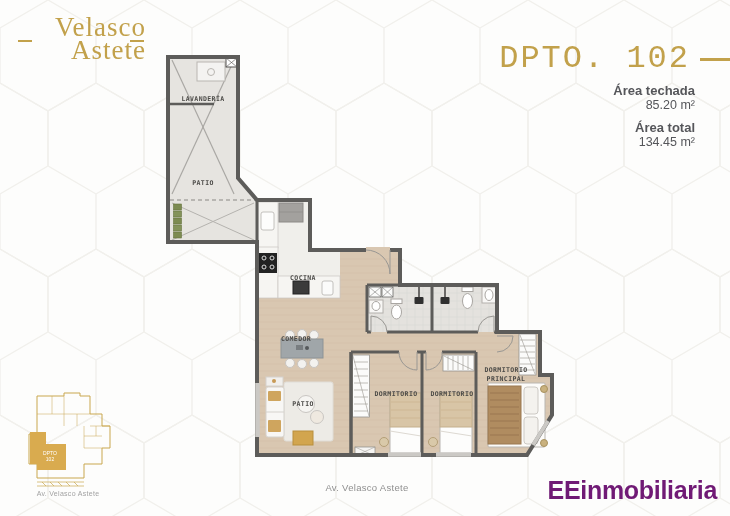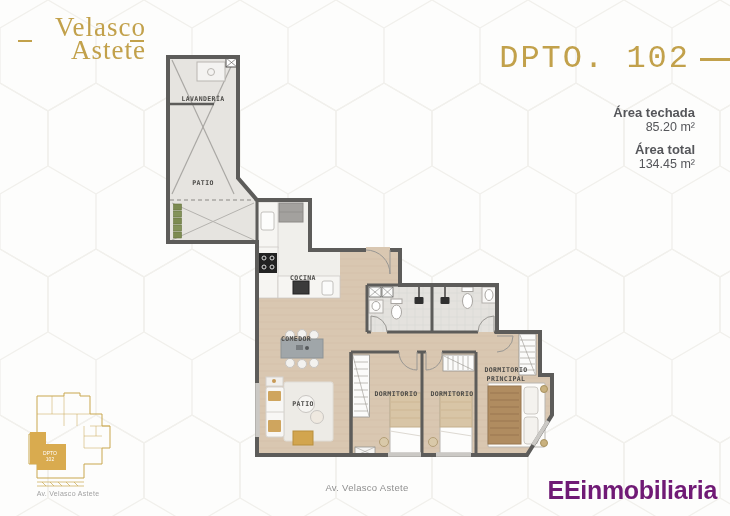--- a/index.html
+++ b/index.html
@@ -8,21 +8,21 @@
   .layer{position:absolute;left:0;top:0;}
   
   .brand{position:absolute;left:14px;top:16px;width:132px;text-align:right;color:#c2a14b;
          font-family:"Liberation Serif",serif;line-height:23px;font-size:27px;letter-spacing:1px;}
   .brand .dash{position:absolute;width:14px;height:2px;background:#c2a14b;}
   .dash-l{left:4px;top:24px;}
   .dash-r{right:2px;top:24px;}
   .unit-title{position:absolute;left:420px;top:40px;width:270px;text-align:right;
               font-family:Liberation Mono, monospace;font-size:32px;color:#c2a14b;letter-spacing:2px;}
   .title-rule{position:absolute;left:700px;top:58px;width:30px;height:2.5px;background:#c2a14b;}
-  .areas{position:absolute;left:455px;top:83px;width:240px;text-align:right;color:#55565a;margin-top:22px;}
+  .areas{position:absolute;left:455px;top:83px;width:240px;text-align:right;color:#55565a;}
   .areas .lbl{font-weight:bold;font-size:13px;line-height:15px;}
   .areas .val{font-size:12.5px;line-height:15px;}
   .areas .row + .row{margin-top:7px;}
   
   .room-label{position:absolute;transform:translate(-50%,-50%);white-space:nowrap;
               font-family:"DejaVu Sans Mono",monospace;font-size:6.5px;font-weight:700;
               letter-spacing:.4px;color:#4b4a47;margin-top:12px;}
   .room-label.two{line-height:8.5px;text-align:center;}
   
   .keyplan-caption{position:absolute;left:68px;top:490px;transform:translateX(-50%);

